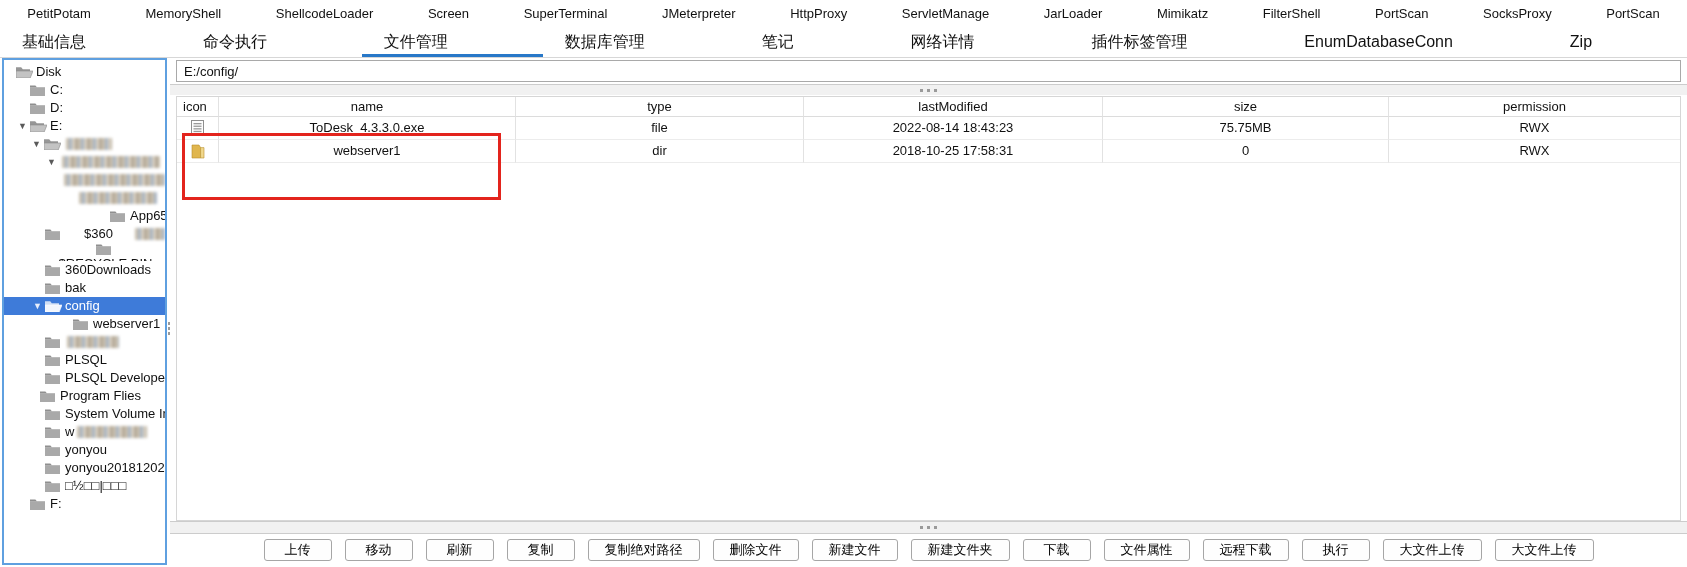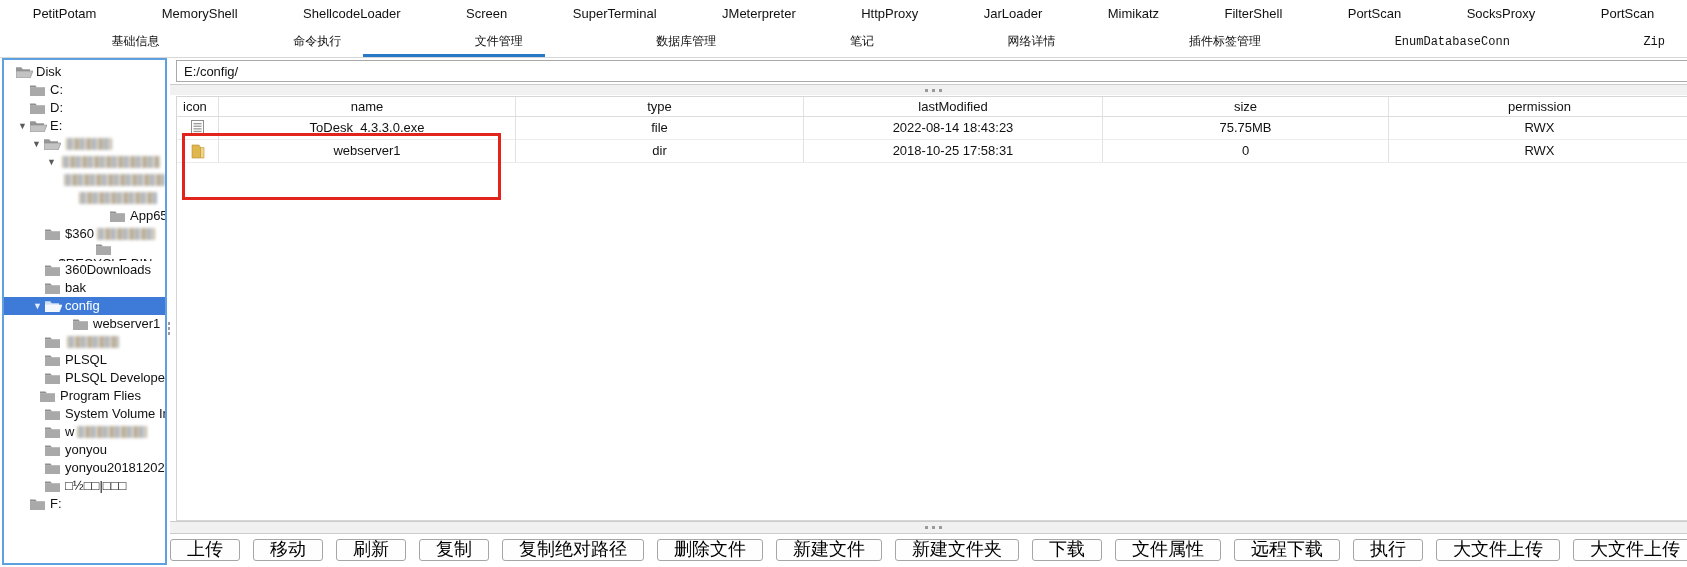--- a/index.html
+++ b/index.html
@@ -4,22 +4,22 @@
 <style>
   * { margin:0; padding:0; box-sizing:border-box; }
   html,body { width:1687px; height:567px; background:#fff; overflow:hidden;
     font-family:"Liberation Sans","DejaVu Sans",sans-serif; color:#111; }
 
   
   .tabbar { display:flex; width:100%; height:29px; background:#fff; }
   .tabbar.second { border-bottom:1px solid #d7d7d7; }
   .tab { flex:1 1 auto; text-align:center; line-height:28px; font-size:13px;
     white-space:nowrap; padding:0 10px; cursor:default; }
-  .tab2 { flex:1 1 auto; text-align:right; line-height:26px; font-size:12px;
-    white-space:nowrap; padding:0 22px; border-bottom:3px solid transparent;font-family:Liberation Mono, monospace; }
+  .tab2 { flex:1 1 auto; text-align:left; line-height:26px; font-size:16px;
+    white-space:nowrap; padding:0 22px; border-bottom:3px solid transparent; }
   .tab2.active { border-bottom:3px solid var(--accent); }
 
   
   .content { display:flex; height:507px; position:relative; background:#fff; }
 
   aside.sidebar { width:165px; margin-left:2px; flex:0 0 auto;
     border:2px solid var(--sideborder); background:#fff; overflow:hidden; padding-top:3px; }
   .trow { height:18px; line-height:18px; font-size:13px; white-space:nowrap;
     overflow:hidden; display:flex; align-items:center; }
   .trow.selected { background:var(--selblue); color:#fff; }
@@ -55,34 +55,35 @@
   .grow.header .gcell { height:20px; line-height:19px; border-bottom:1px solid #dcdcdc; }
   .gcell:last-child { border-right:none; }
   .grow.header .gcell:first-child { justify-content:flex-start; padding-left:6px; }
 
   .annotation { position:absolute; left:5px; top:36px; width:319px; height:67px;
     border:3px solid var(--red); pointer-events:none; z-index:9; }
 
   .buttonbar { height:31px; background:#fff; display:flex; align-items:center;
     justify-content:center; gap:13px; }
   .fbtn { height:22px; min-width:68px; padding:0 16px; background:#fefefe;
-    border:1px solid #a6a6a6; border-radius:3px; font-size:18px; font-family:inherit;
+    border:1px solid #a6a6a6; border-radius:3px; font-size:13px; font-family:inherit;
     line-height:19px; cursor:default; white-space:nowrap; }
 </style>
 </head>
 <body>
 
 <div class="tabbar" id="tabbar1">
     <div class="tab">PetitPotam</div>
     <div class="tab">MemoryShell</div>
     <div class="tab">ShellcodeLoader</div>
     <div class="tab">Screen</div>
     <div class="tab">SuperTerminal</div>
     <div class="tab">JMeterpreter</div>
     <div class="tab">HttpProxy</div>
+    <div class="tab">ServletManage</div>
     <div class="tab">JarLoader</div>
     <div class="tab">Mimikatz</div>
     <div class="tab">FilterShell</div>
     <div class="tab">PortScan</div>
     <div class="tab">SocksProxy</div>
     <div class="tab">PortScan</div>
   </div>
 <div class="tabbar second" id="tabbar2">
     <div class="tab2">基础信息</div>
     <div class="tab2">命令执行</div>
@@ -156,21 +157,21 @@
       </div>
       <div class="trow" style="padding-left: 106px;">
         <span class="ticon">
           <svg width="15" height="12" viewBox="0 0 15 12">
             <path d="M0 1.5 L5.4 1.5 7 3.6 0 3.6 Z" fill="#8f8f8f"></path>
             <path d="M0 3.2 L15 3.2 15 12 0 12 Z" fill="#a9a9a9"></path>
           </svg>
         </span>
         <span class="tlabel">App65</span>
       </div>
-      <div class="trow" style="padding-left: 41px;">
+      <div class="trow" style="padding-left: 41px; gap: 19px;">
         <span class="ticon">
           <svg width="15" height="12" viewBox="0 0 15 12">
             <path d="M0 1.5 L5.4 1.5 7 3.6 0 3.6 Z" fill="#8f8f8f"></path>
             <path d="M0 3.2 L15 3.2 15 12 0 12 Z" fill="#a9a9a9"></path>
           </svg>
         </span>
         <span class="tlabel">$360</span>
         <span class="redact" style="width: 58px;"></span>
       </div>
       <div class="trow" style="padding-left: 41px; flex-direction: column;">

